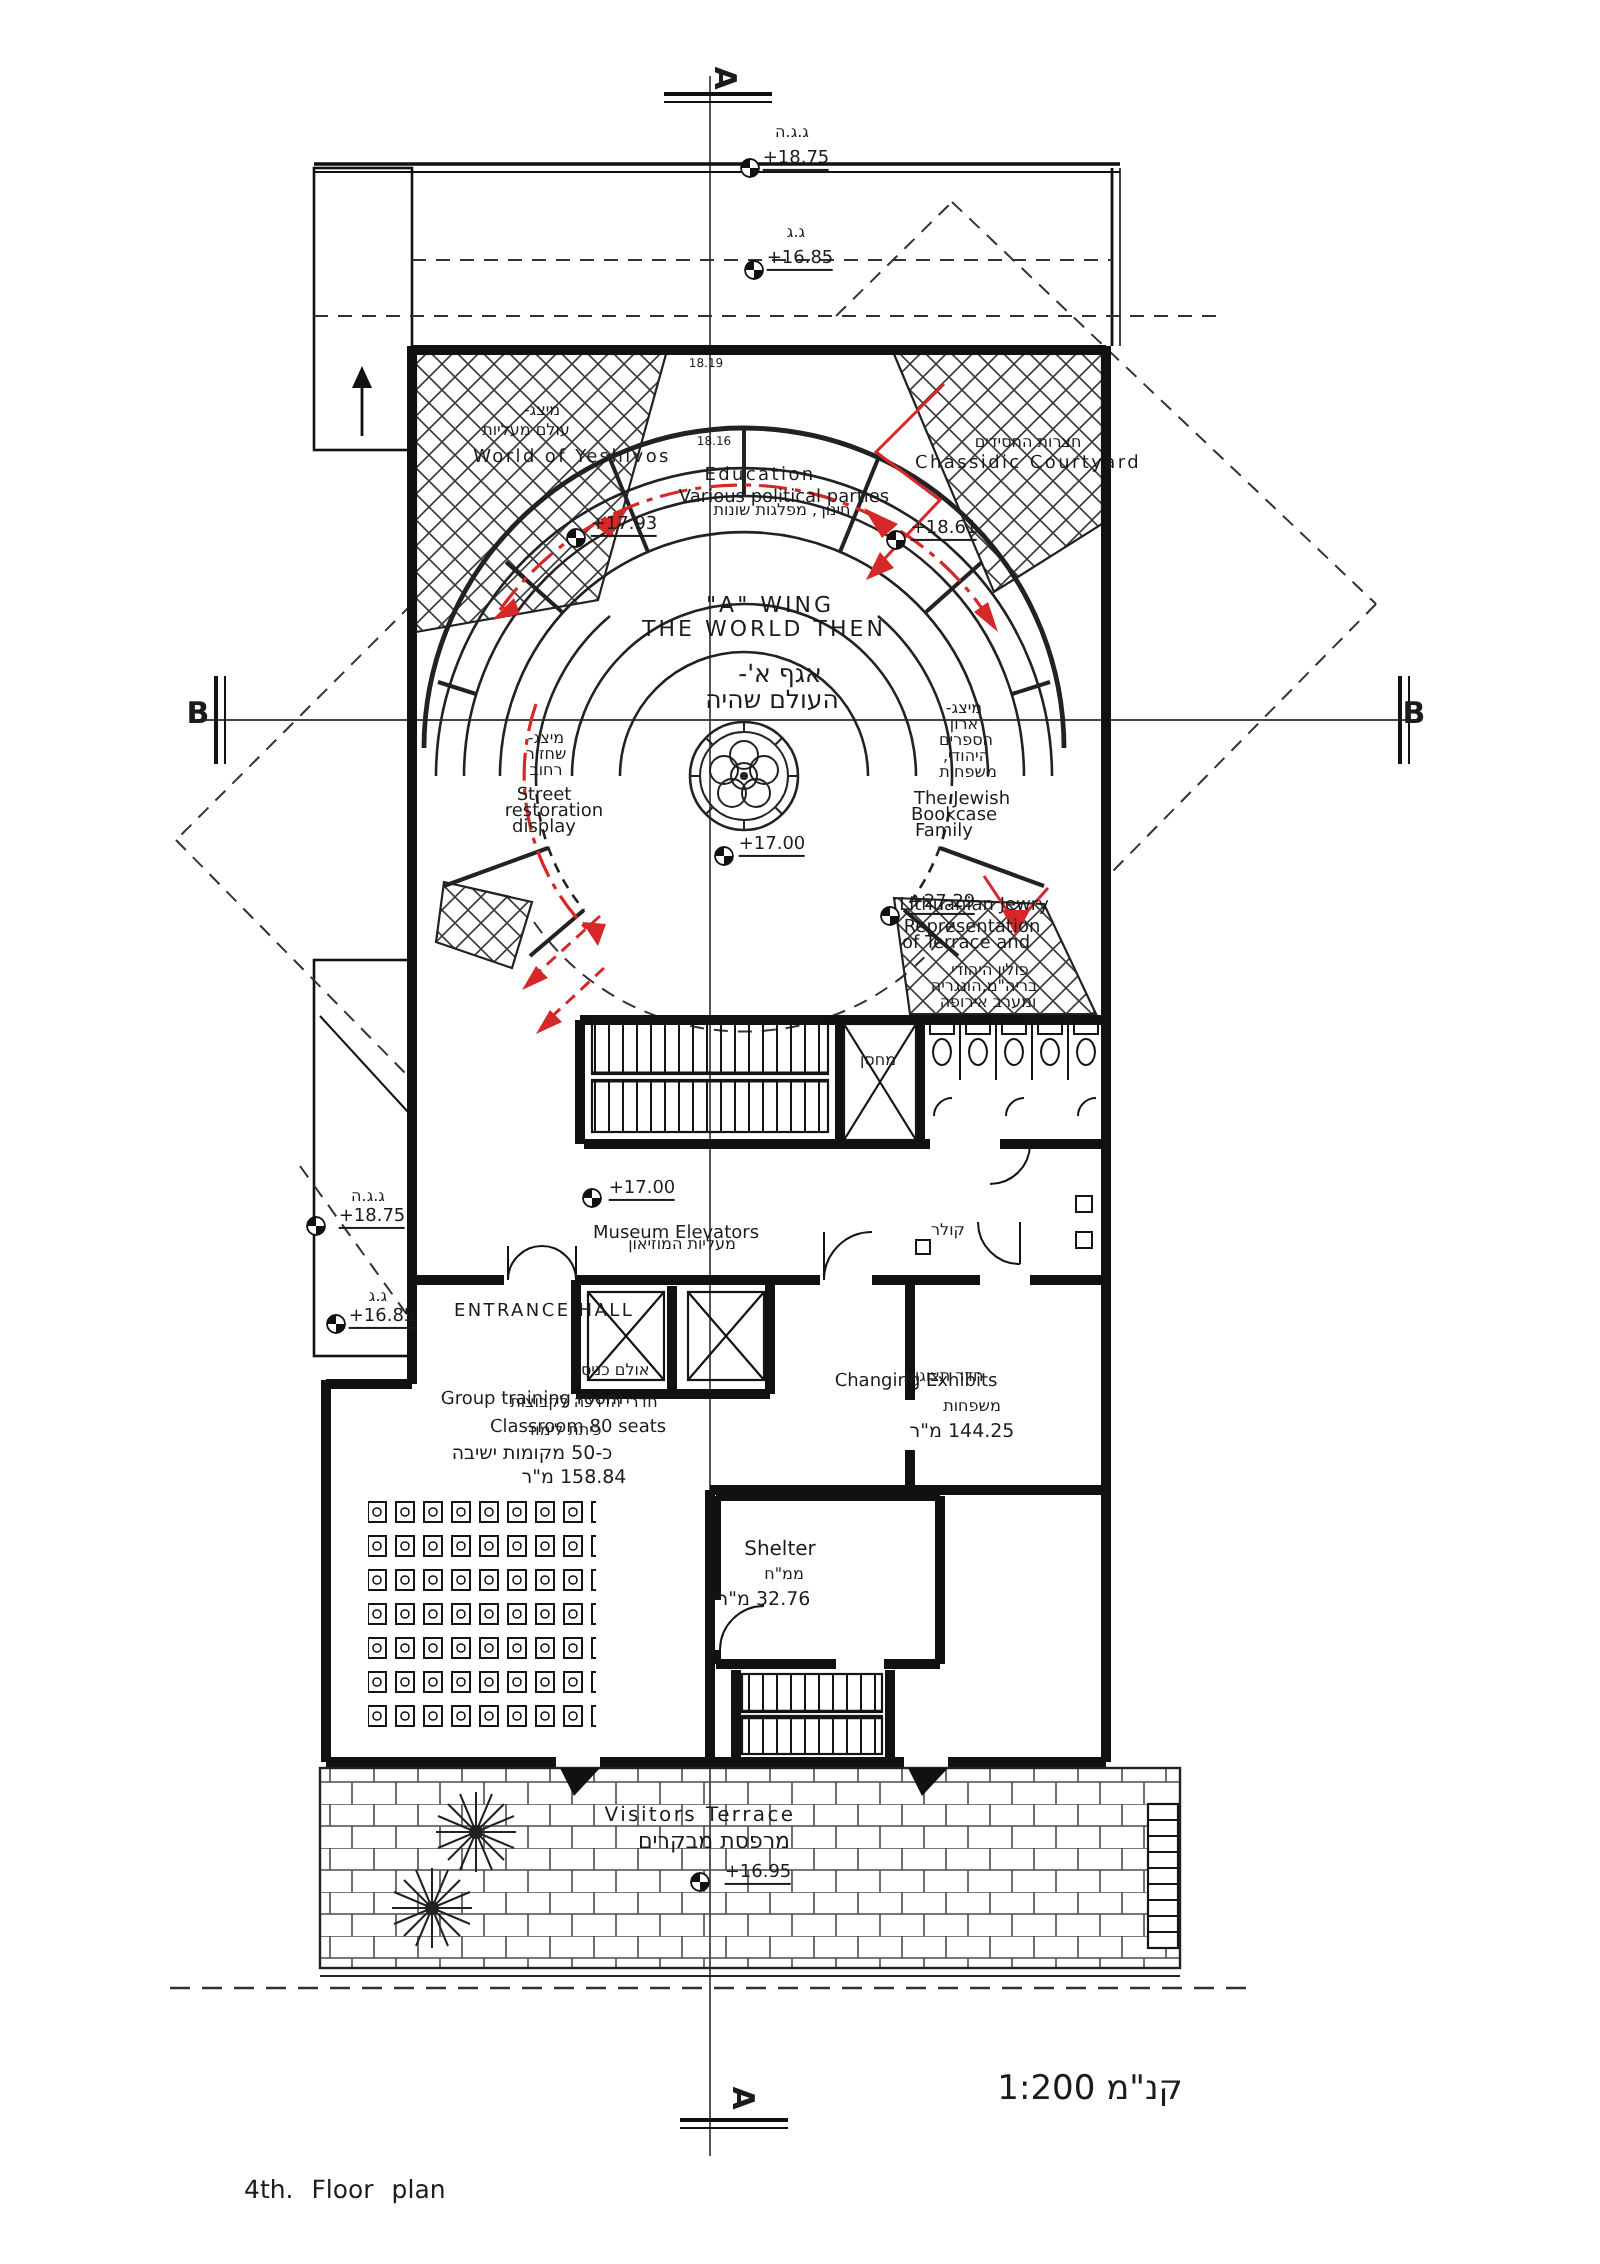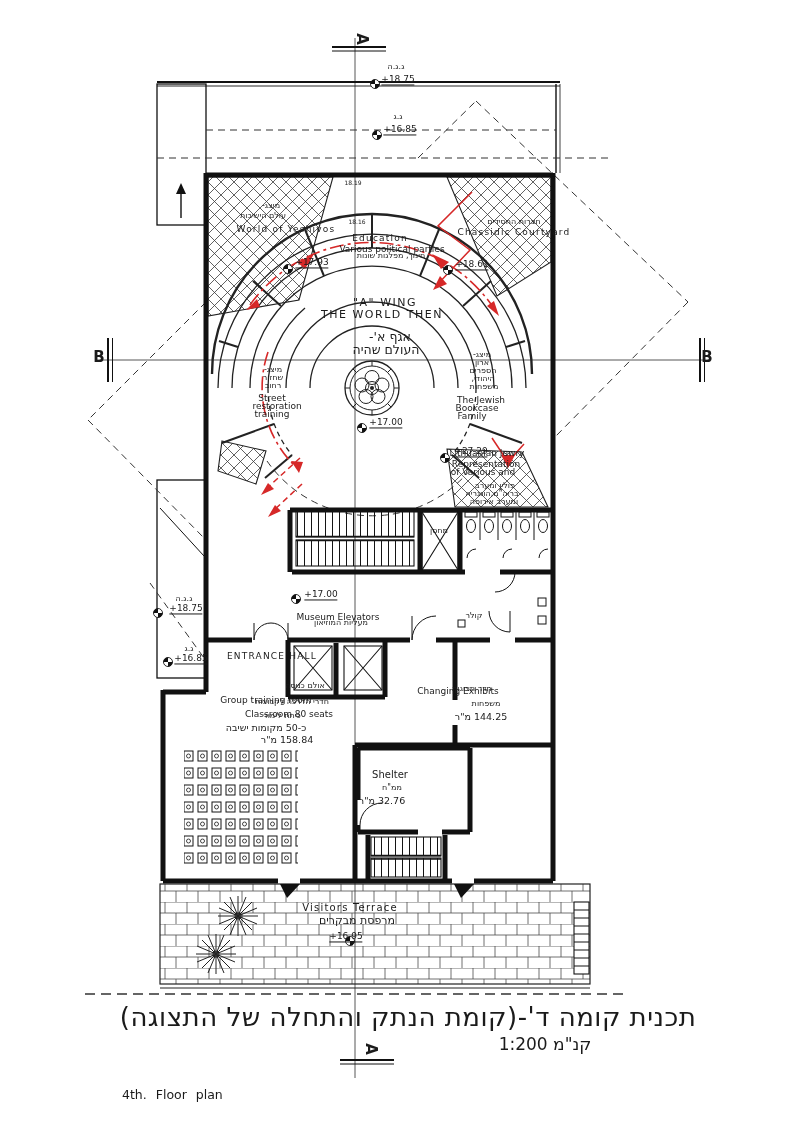--- a/index.html
+++ b/index.html
@@ -278,60 +278,60 @@
 <div class="lbl tag" dir="rtl" style="left:184px;top:599px">ג.ג.ה</div>
 <div class="lbl lvl uline" style="left:186px;top:609px">+18.75</div>
 <div class="lbl tag" dir="rtl" style="left:189px;top:649px">ג.ג</div>
 <div class="lbl lvl uline" style="left:191px;top:659px">+16.85</div>
 
 <div class="lbl lvl uline" style="left:312px;top:263px">+17.93</div>
 <div class="lbl lvl uline" style="left:472px;top:265px">+18.61</div>
 <div class="lbl lvl uline" style="left:386px;top:423px">+17.00</div>
 <div class="lbl lvl uline" style="left:471px;top:452px">+27.29</div>
 <div class="lbl lvl uline" style="left:321px;top:595px">+17.00</div>
-<div class="lbl lvl uline" style="left:346px;top:937px">+16.95</div>
+<div class="lbl lvl uline" style="left:379px;top:937px">+16.95</div>
 <div class="lbl tiny" style="left:353px;top:183px">18.19</div>
 <div class="lbl tiny" style="left:357px;top:222px">18.16</div>
 
 <div class="lbl room-he" dir="rtl" style="left:271px;top:206px">מיצג-</div>
-<div class="lbl room-he" dir="rtl" style="left:263px;top:216px">עולם הישיבות</div>
+<div class="lbl room-he" dir="rtl" style="left:263px;top:216px">עולם מעליות</div>
 <div class="lbl room-en sp1" style="left:286px;top:229px">World of Yeshivos</div>
 
 <div class="lbl room-en sp1" style="left:380px;top:238px">Education</div>
 <div class="lbl room-en" style="left:392px;top:249px">Various political parties</div>
 <div class="lbl room-he" dir="rtl" style="left:391px;top:256px">חינוך, מפלגות שונות</div>
 
 <div class="lbl room-he" dir="rtl" style="left:514px;top:222px">חצרות החסידים</div>
 <div class="lbl room-en sp1" style="left:514px;top:232px">Chassidic Courtyard</div>
 
 <div class="lbl wing" style="left:385px;top:303px">"A" WING</div>
 <div class="lbl wing" style="left:382px;top:315px">THE WORLD THEN</div>
 <div class="lbl winghe" dir="rtl" style="left:390px;top:337px">אגף א'-</div>
 <div class="lbl winghe" dir="rtl" style="left:386px;top:350px">העולם שהיה</div>
 
 <div class="lbl room-he" dir="rtl" style="left:273px;top:370px">מיצג-</div>
 <div class="lbl room-he" dir="rtl" style="left:273px;top:378px">שחזור</div>
 <div class="lbl room-he" dir="rtl" style="left:273px;top:386px">רחוב</div>
 <div class="lbl room-en" style="left:272px;top:398px">Street</div>
 <div class="lbl room-en" style="left:277px;top:406px">restoration</div>
-<div class="lbl room-en" style="left:272px;top:414px">training</div>
+<div class="lbl room-en" style="left:272px;top:414px">display</div>
 
 <div class="lbl room-he" dir="rtl" style="left:482px;top:355px">מיצג-</div>
 <div class="lbl room-he" dir="rtl" style="left:482px;top:363px">ארון</div>
 <div class="lbl room-he" dir="rtl" style="left:483px;top:371px">הספרים</div>
 <div class="lbl room-he" dir="rtl" style="left:483px;top:379px">היהודי,</div>
 <div class="lbl room-he" dir="rtl" style="left:484px;top:387px">משפחות</div>
 <div class="lbl room-en" style="left:481px;top:400px">The Jewish</div>
 <div class="lbl room-en" style="left:477px;top:408px">Bookcase</div>
 <div class="lbl room-en" style="left:472px;top:416px">Family</div>
 
 <div class="lbl room-en" style="left:486px;top:464px">Representation</div>
-<div class="lbl room-en" style="left:483px;top:472px">of Various and</div>
+<div class="lbl room-en" style="left:483px;top:472px">of Terrace and</div>
 <div class="lbl room-en" style="left:487px;top:453px">Lithuanian Jewry</div>
-<div class="lbl room-he" dir="rtl" style="left:495px;top:486px">פולין ומערב</div>
+<div class="lbl room-he" dir="rtl" style="left:495px;top:486px">פולין היהודי</div>
 <div class="lbl room-he" dir="rtl" style="left:492px;top:494px">בריה"מ,הונגריה</div>
 <div class="lbl room-he" dir="rtl" style="left:494px;top:502px">ומערב אירופה</div>
 
 <div class="lbl room-he" dir="rtl" style="left:439px;top:531px">מחסן</div>
 <div class="lbl room-he" dir="rtl" style="left:474px;top:616px">קולר</div>
 
 <div class="lbl room-en" style="left:338px;top:617px">Museum Elevators</div>
 <div class="lbl room-he" dir="rtl" style="left:341px;top:623px">מעליות המוזיאון</div>
 
 <div class="lbl room-en sp1" style="left:272px;top:656px">ENTRANCE HALL</div>
@@ -348,17 +348,16 @@
 <div class="lbl room-he" dir="rtl" style="left:486px;top:704px">משפחות</div>
 <div class="lbl area" dir="rtl" style="left:481px;top:717px">144.25 מ"ר</div>
 
 <div class="lbl room-en" style="left:390px;top:775px;font-size:10px">Shelter</div>
 <div class="lbl room-he" dir="rtl" style="left:392px;top:788px">ממ"ח</div>
 <div class="lbl area" dir="rtl" style="left:382px;top:801px">32.76 מ"ר</div>
 
 <div class="lbl room-en sp1" style="left:350px;top:908px;font-size:10px">Visitors Terrace</div>
 <div class="lbl room-he" dir="rtl" style="left:357px;top:921px;font-size:11px">מרפסת מבקרים</div>
 
-<div class="lbl title" dir="rtl" style="left:408px;top:1018px">תכנית קומה ד'-(קומת הנתק והתחלה של התצוגה)</div>
 <div class="lbl scale" dir="ltr" style="left:545px;top:1045px">קנ"מ 1:200</div>
 <div class="lbl cap la" style="left:122px;top:1095px">4th. Floor plan</div>
 
 </div>
 
 </body></html>

